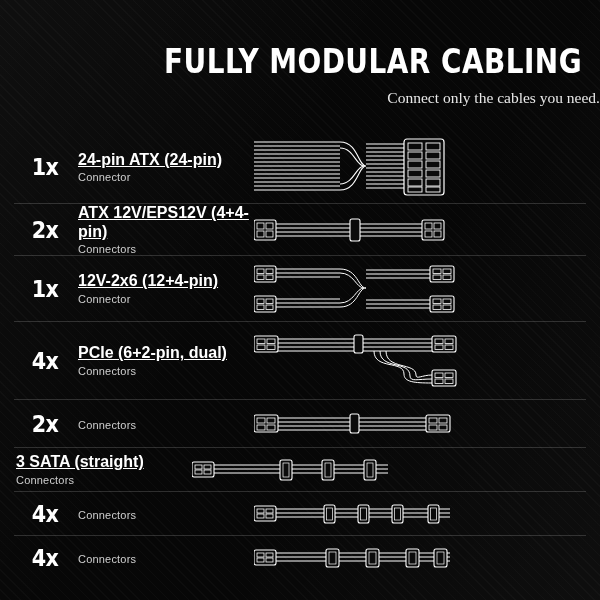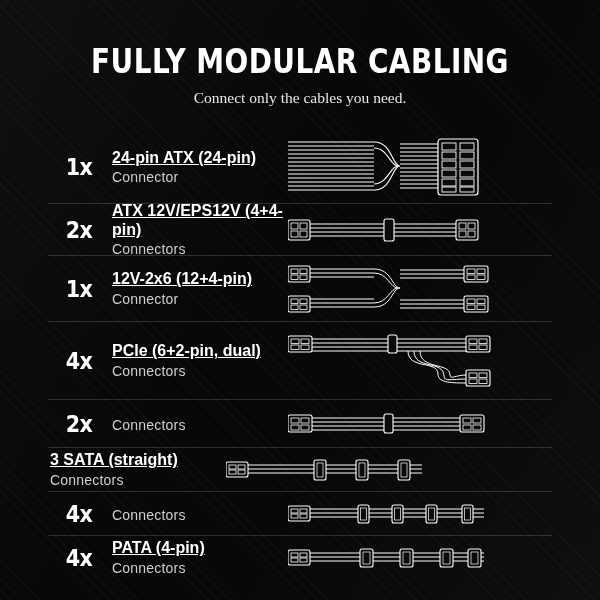--- a/index.html
+++ b/index.html
@@ -20,21 +20,21 @@
   }
   
   .page:before{
     content:"";
     position:absolute;inset:0;
     background:linear-gradient(120deg, rgba(255,255,255,0.035) 0%, rgba(255,255,255,0.0) 42%, rgba(255,255,255,0.0) 60%, rgba(255,255,255,0.03) 100%);
     pointer-events:none;
   }
   .header{
     position:relative;
-    text-align:center;
+    text-align:right;
     padding-top:42px;
   }
   .title{
     font-family:"DejaVu Sans Condensed","Liberation Sans", sans-serif;
     font-size:33px;
     font-weight:bold;
     letter-spacing:0.5px;
     margin:0;
     text-transform:uppercase;
     transform:scaleX(0.94);
@@ -42,21 +42,21 @@
   .subtitle{
     margin:8px 0 0 0;
     font-size:15.5px;
     font-weight:normal;
     color:#e8e8e8;
     font-family:Liberation Serif, serif;
   }
   .rows{
     position:relative;
     margin-top:24px;
-    padding:0 48px;
+    padding:0 14px;
   }
   .row{
     position:relative;
     display:flex;
     align-items:center;
     border-top:1px solid rgba(255,255,255,0.16);
     box-sizing:border-box;
   }
   .row:first-child{border-top:none;}
   .qty{
@@ -73,21 +73,21 @@
     width:176px;
     padding-left:2px;
   }
   .lbl-main{
     font-size:16px;
     font-weight:bold;
     line-height:1.15;
     text-decoration:underline;
   }
   .lbl-sub{
-    font-size:14px;
+    font-size:11px;
     color:#cfcfcf;
     margin-top:2px;
     letter-spacing:0.2px;
   }
   .art{
     flex:1 1 auto;
     display:flex;
     align-items:center;
     justify-content:flex-start;
     min-width:0;
@@ -407,21 +407,20 @@
             <rect x="140.5" y="6" width="6" height="12"></rect>
             <rect x="176.5" y="6" width="6" height="12"></rect>
           </g>
         </svg>
       </div>
     </div>
 
     <div class="row" style="height:44px">
       <div class="qty">4x</div>
       <div class="labels">
-        <div class="lbl-main">PATA (4-pin)</div>
         <div class="lbl-sub">Connectors</div>
       </div>
       <div class="art">
         <svg width="200" height="24" viewBox="0 0 200 24">
           <g stroke="#ffffff" stroke-width="1.1" fill="#0b0b0b">
             <rect x="0" y="4" width="22" height="15" rx="2"></rect>
           </g>
           <g stroke="#ffffff" stroke-width="0.8" fill="none">
             <rect x="3" y="7" width="7" height="4"></rect>
               <rect x="12" y="7" width="7" height="4"></rect>

